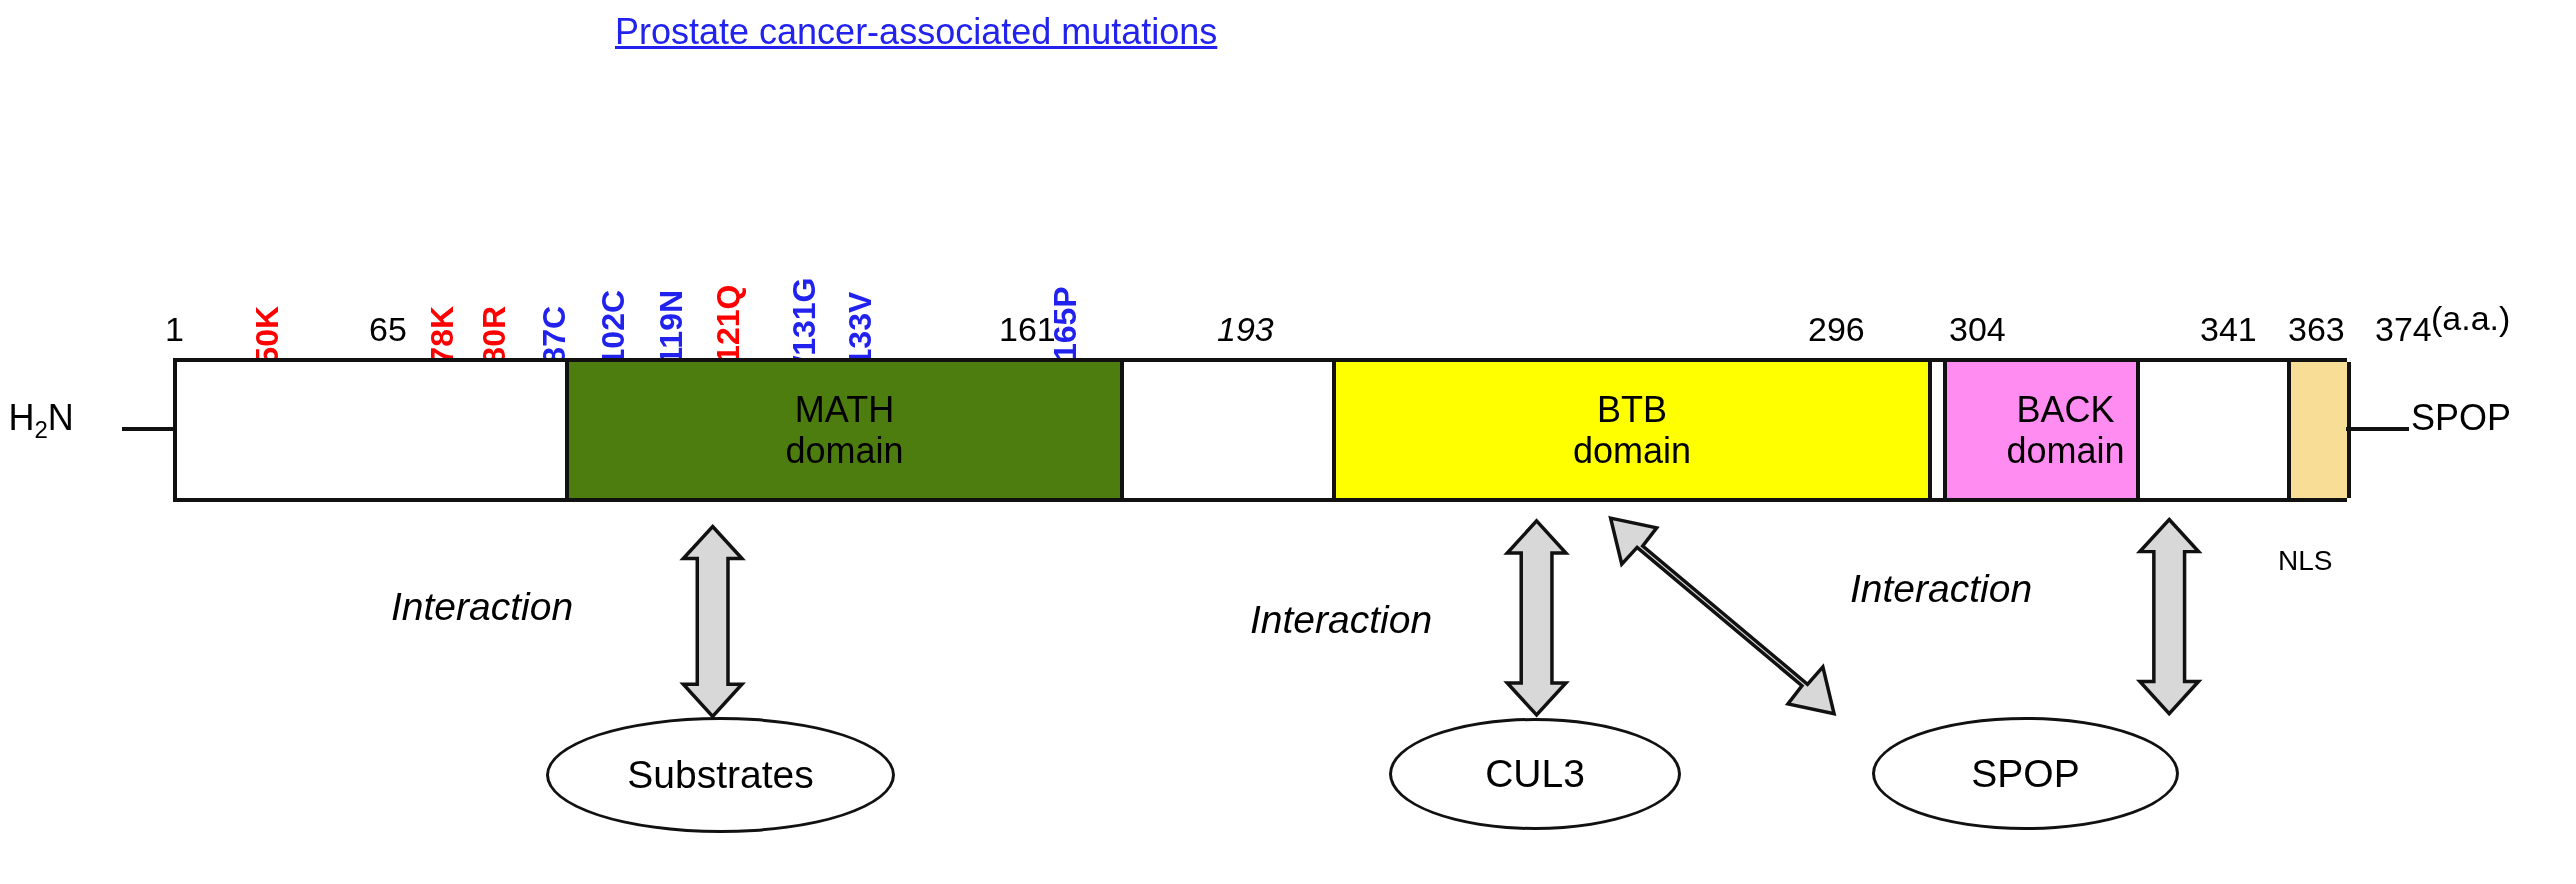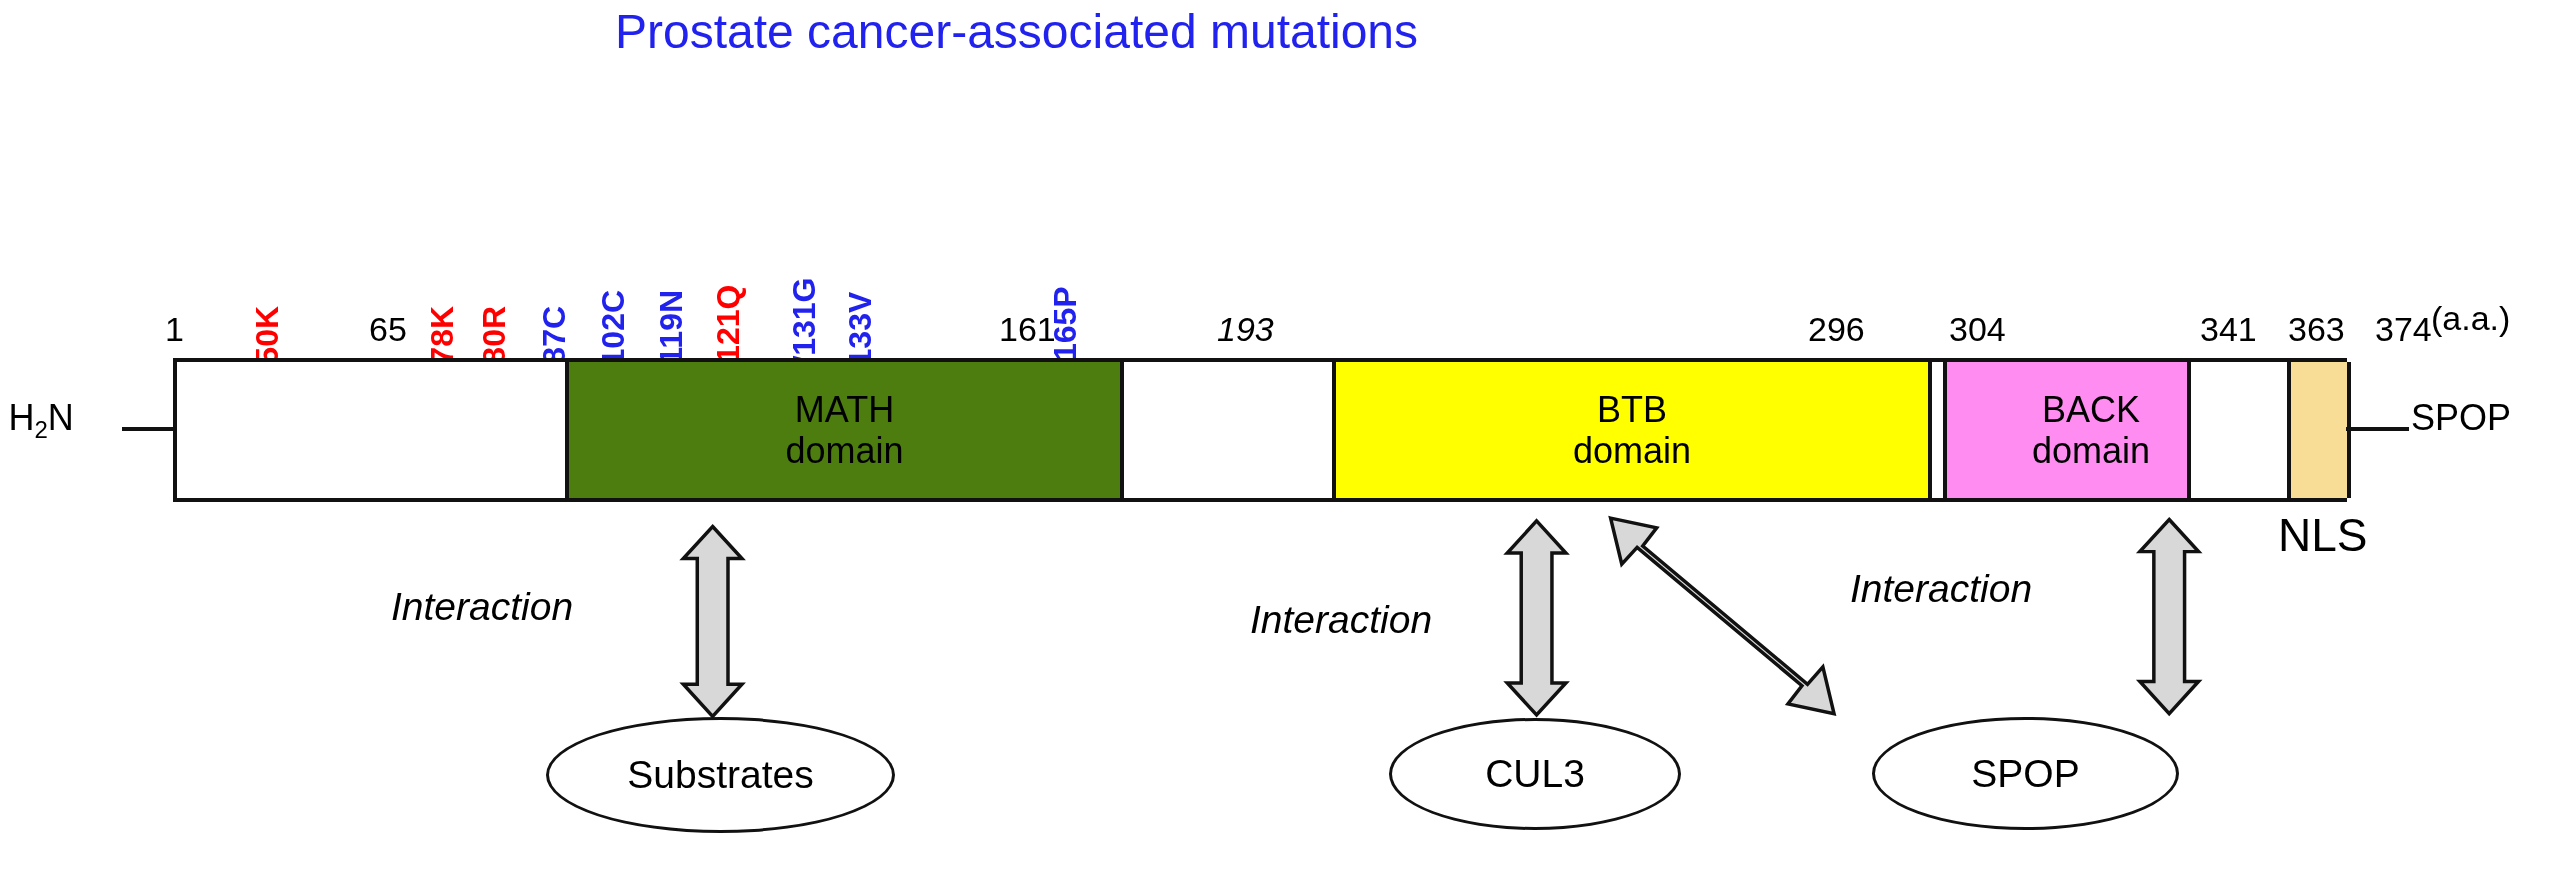--- a/index.html
+++ b/index.html
@@ -2,21 +2,21 @@
 <html style="font-size:11.2px"><head>
 <meta charset="utf-8">
 <style>
   html,body{margin:0;padding:0;background:#ffffff;}
   body{width:2576px;height:884px;position:relative;overflow:hidden;
        font-family:"Liberation Sans","DejaVu Sans",sans-serif;color:#000;}
   .abs{position:absolute;}
 
   
   #legend{left:615px;top:9.8px;width:1257px;}
-  .legend-line{font-size:48px;line-height:43px;white-space:nowrap;}
+  .legend-line{font-size:36px;line-height:43px;white-space:nowrap;text-decoration:underline;}
   .legend-prostate{color:#2222ee;}
   .legend-endometrial{color:#ff0000;}
 
   
   .mut{
     font-size:32px;font-weight:bold;white-space:nowrap;
     transform-origin:left bottom;
     transform:rotate(-90deg);
     letter-spacing:0px;
   }
@@ -40,21 +40,21 @@
     font-size:36px;line-height:41px;color:#000;
   }
   .domain .dn{white-space:nowrap;}
 
   
   .term{font-size:36px;white-space:nowrap;}
   .sub{font-size:24px;vertical-align:sub;}
   .connector{background:#111;height:4.2px;}
 
   
-  #nls-label{font-size:46px;white-space:nowrap;}
+  #nls-label{font-size:28px;white-space:nowrap;margin-top:37px;}
 
   
   .arrow-label{font-size:39px;font-style:italic;white-space:nowrap;color:#000;}
 
   
   .ellipse{
     border:3.5px solid #111;border-radius:50%;background:#fff;
     display:flex;align-items:center;justify-content:center;
     font-size:39px;color:#000;box-sizing:border-box;
   }
@@ -101,21 +101,21 @@
 <div class="abs" id="bar">
 
 <div class="domain" style="left: 388px; width: 559px; background: #4d7c0f;">
       <div class="dn">MATH</div>
       <div class="dn">domain</div>
     </div>
     <div class="domain" style="left: 1119px; width: 600px; background: rgb(255, 255, 0); margin-left: 36px;">
       <div class="dn">BTB</div>
       <div class="dn">domain</div>
     </div>
-    <div class="domain" style="left: 1766px; width: 248px; background: rgb(255, 140, 240); padding-left: 48px;">
+    <div class="domain" style="left: 1766px; width: 197px; background: rgb(255, 140, 240); padding-left: 48px;">
       <div class="dn">BACK</div>
       <div class="dn">domain</div>
     </div>
     <div class="domain" style="left: 2110px; width: 64px; background: rgb(247, 221, 150);"></div>
   </div>
 
 <div class="abs connector" style="left:2346px;top:427px;width:63px;"></div>
 <div class="abs term" style="left:2411px;top:397px;">SPOP</div>
 
 <div class="abs pos" style="left:2431px;top:299px;">(a.a.)</div>

